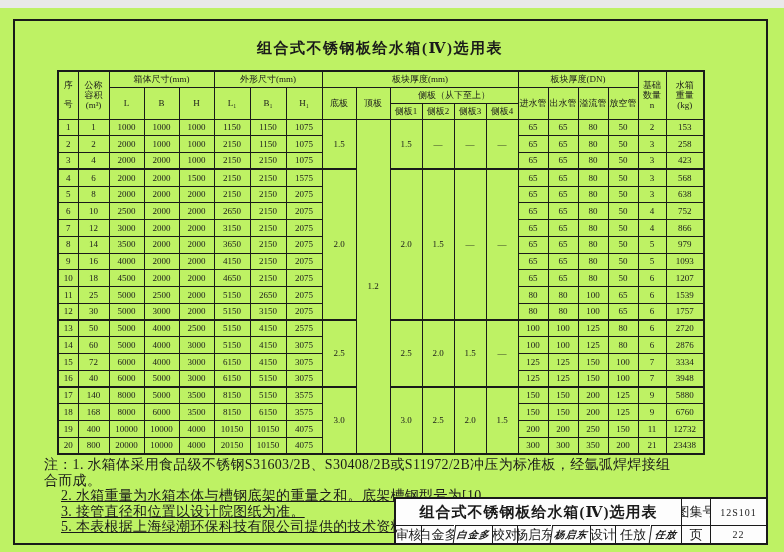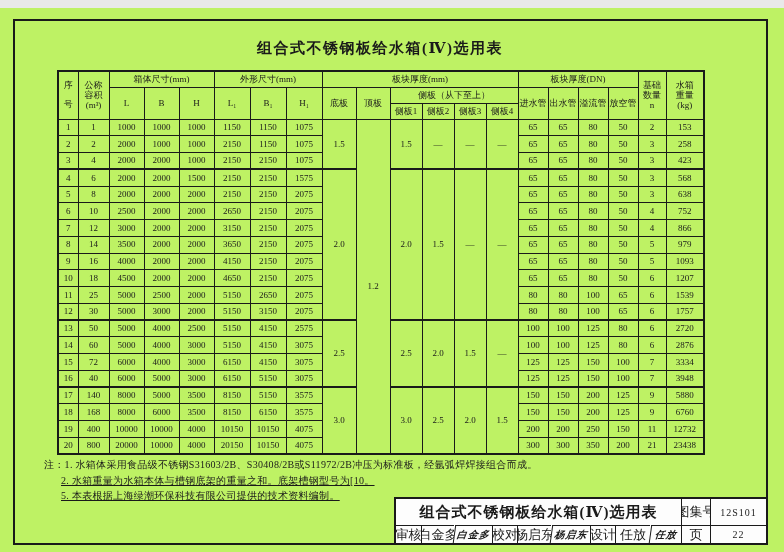--- a/index.html
+++ b/index.html
@@ -26,21 +26,21 @@
     font-size:9px; line-height:1.15; padding:0; font-weight:normal;
     overflow:hidden; white-space:nowrap;
   }
   .sel-table thead tr { height:16px; }
   .sel-table tbody tr { height:16.75px; }
   .pre { white-space:pre-line !important; }
   .seq-head { line-height:2.1 !important; }
   .sel-table tr.band-top td { border-top:2px solid #1a1a1a; }
   .notes {
     position:absolute; left:44px; top:449px; width:630px;
-    font-size:10px; line-height:15.6px; letter-spacing:0.3px;
+    font-size:14px; line-height:15.6px; letter-spacing:0.3px;
   }
   .note-row.indented { margin-left:17px;text-decoration:underline; }
   .title-block {
     position:absolute; left:394px; top:489px; width:374px; height:48px;
     border:2px solid #1a1a1a; background:#fdfdfd;
     display:grid;
     grid-template-columns:25px 33px 38px 25px 34px 39px 25px 35px 31px 29px 1fr;
     grid-template-rows:26px 1fr;
   }
   .title-block > div {
@@ -471,20 +471,21 @@
           <td>200</td>
           <td>21</td>
           <td>23438</td>
         </tr>
       </tbody>
   </table>
 
   <div class="notes">
     <div class="note-row"><span>注：</span><span>1. 水箱体采用食品级不锈钢S31603/2B、S30408/2B或S11972/2B冲压为标准板，经氩弧焊焊接组合而成。</span></div>
     <div class="note-row indented">2. 水箱重量为水箱本体与槽钢底架的重量之和。底架槽钢型号为[10。</div>
+    <div class="note-row indented">3. 接管直径和位置以设计院图纸为准。</div>
     <div class="note-row indented">5. 本表根据上海绿潮环保科技有限公司提供的技术资料编制。</div>
   </div>
 
   <div class="title-block">
     <div class="tb-title no-l no-t">组合式不锈钢板给水箱(Ⅳ)选用表</div>
     <div class="no-t">图集号</div>
     <div class="tb-num no-t">12S101</div>
 
     <div class="no-l">审核</div>
     <div>白金多</div>

